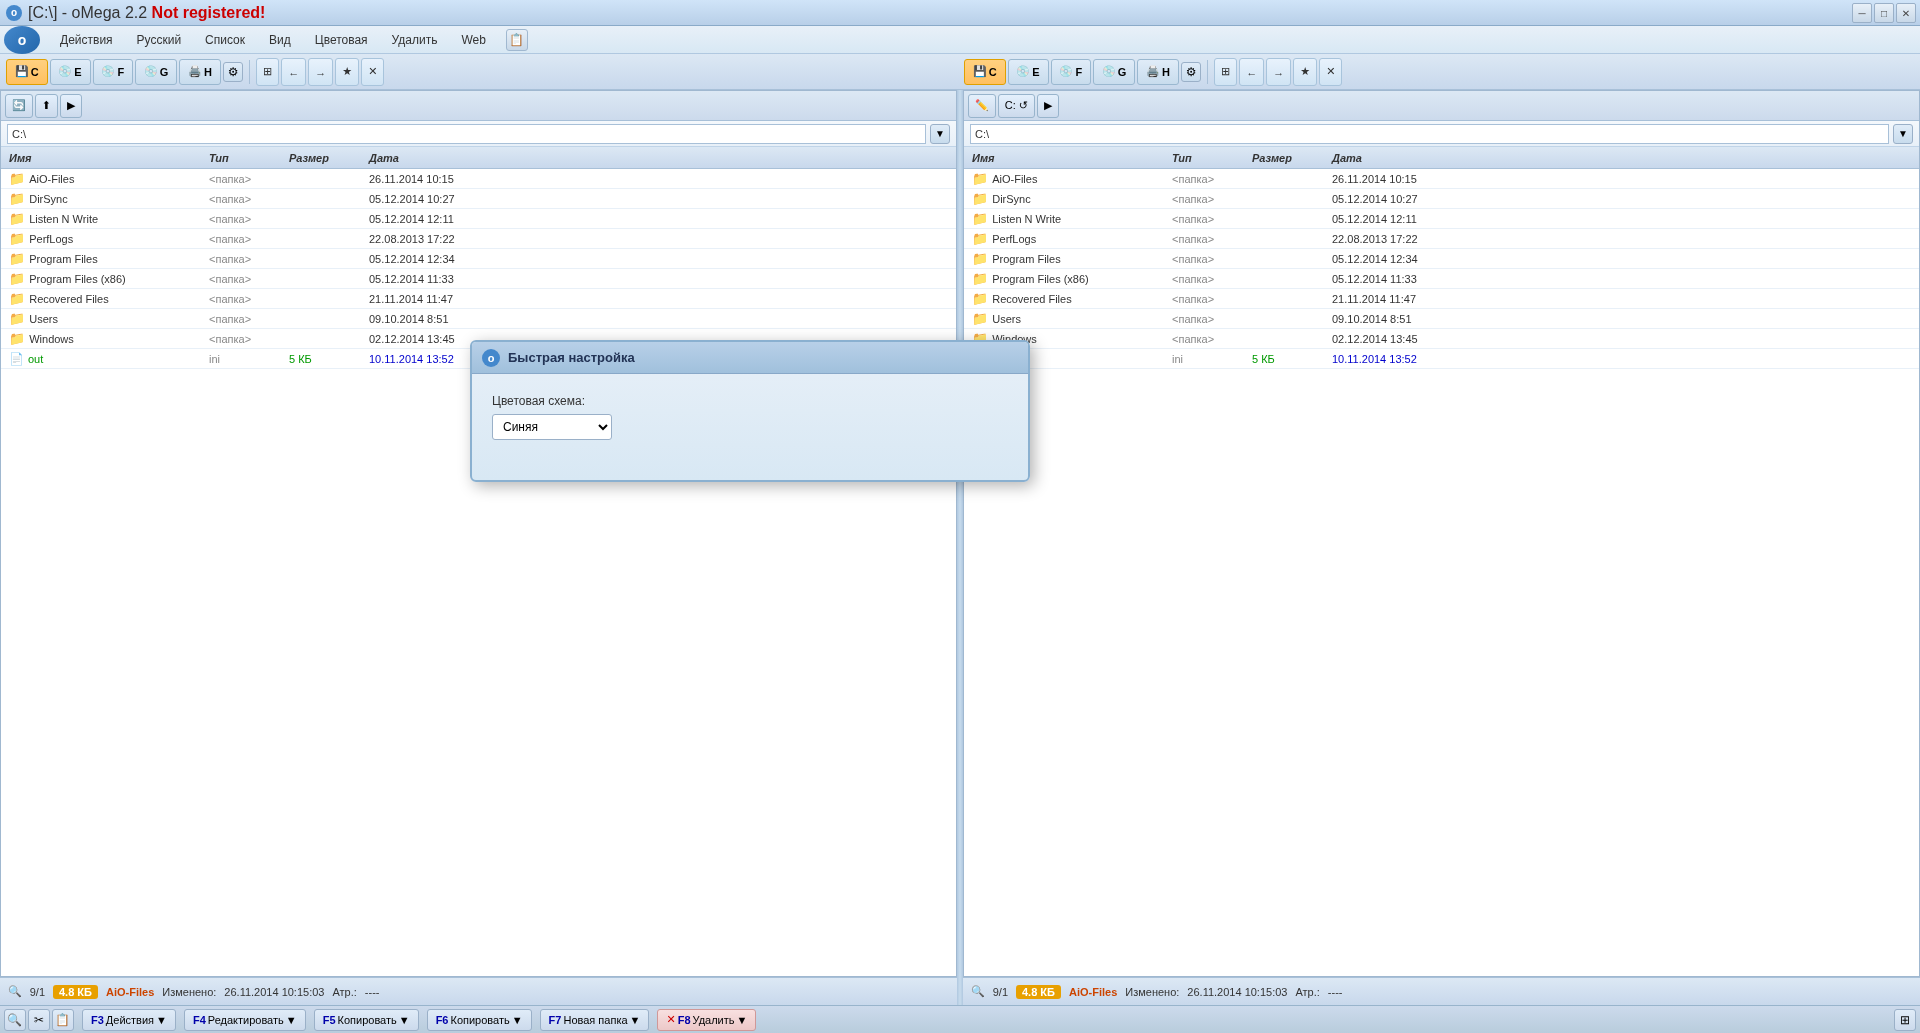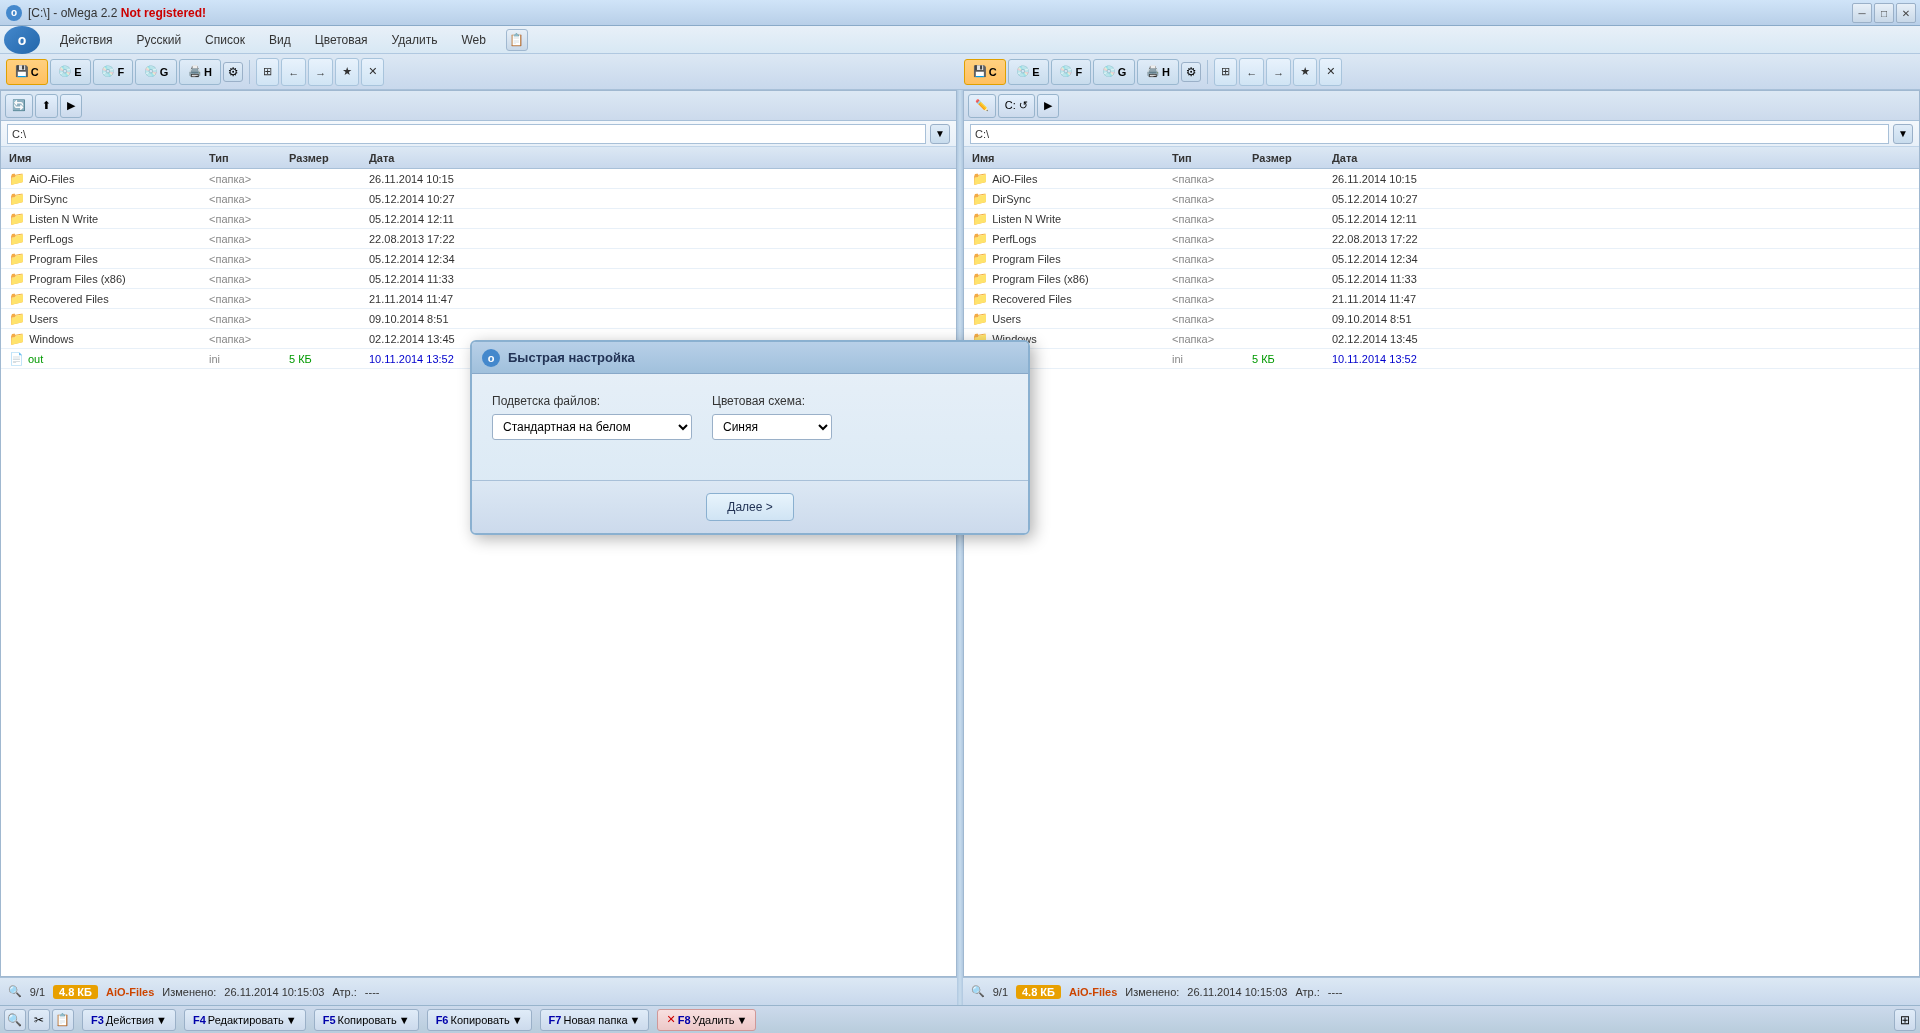--- a/index.html
+++ b/index.html
@@ -25,21 +25,21 @@
     }
     .title-bar-icon {
       width: 16px; height: 16px;
       background: #4488cc;
       border-radius: 50%;
       margin-right: 6px;
       display: flex; align-items: center; justify-content: center;
       color: white; font-size: 10px; font-weight: bold;
     }
     .title-bar-text {
-      font-size: 12px;
+      font-size: 16px;
       color: #333;
     }
     .title-bar-text .appname {
       font-weight: bold;
       color: #cc0000;
     }
     .title-bar-controls {
       position: absolute;
       right: 4px;
       top: 3px;
@@ -169,20 +169,21 @@
       position: sticky;
       top: 0;
     }
     .col-header {
       font-size: 11px;
       font-weight: bold;
       color: #333;
       padding: 0 4px;
       cursor: pointer;
       white-space: nowrap;
+      font-style: italic;
     }
     .file-row {
       display: grid;
       grid-template-columns: 200px 80px 80px 160px;
       height: 20px;
       align-items: center;
       padding: 0 4px;
       border-bottom: 1px solid #e8f0f8;
       cursor: pointer;
     }
@@ -749,34 +750,23 @@
   <div class="dialog">
     <div class="dialog-title">
       <div class="dialog-title-icon">
         <span>o</span>
       </div>
       <span class="dialog-title-text">Быстрая настройка</span>
     </div>
     <div class="dialog-body">
       <div class="dialog-row">
         <div class="dialog-field">
-          <label class="dialog-label">Подветска файлов:</label>
-          <select style="height:26px;border:1px solid #9ab0c8;border-radius:3px;background:white;padding:0 6px;font-size:12px;width:200px;">
-            <option>Стандартная на белом</option>
-            <option>Тёмная</option>
-            <option>Светлая</option>
-          </select>
-        </div>
-        <div class="dialog-field">
           <label class="dialog-label">Цветовая схема:</label>
           <select style="height:26px;border:1px solid #9ab0c8;border-radius:3px;background:white;padding:0 6px;font-size:12px;width:120px;">
             <option>Синяя</option>
             <option>Зелёная</option>
             <option>Серая</option>
           </select>
         </div>
       </div>
     </div>
-    <div class="dialog-footer">
-      <button class="dialog-btn">Далее &gt;</button>
-    </div>
   </div>
 </div>
 
 </body></html>

